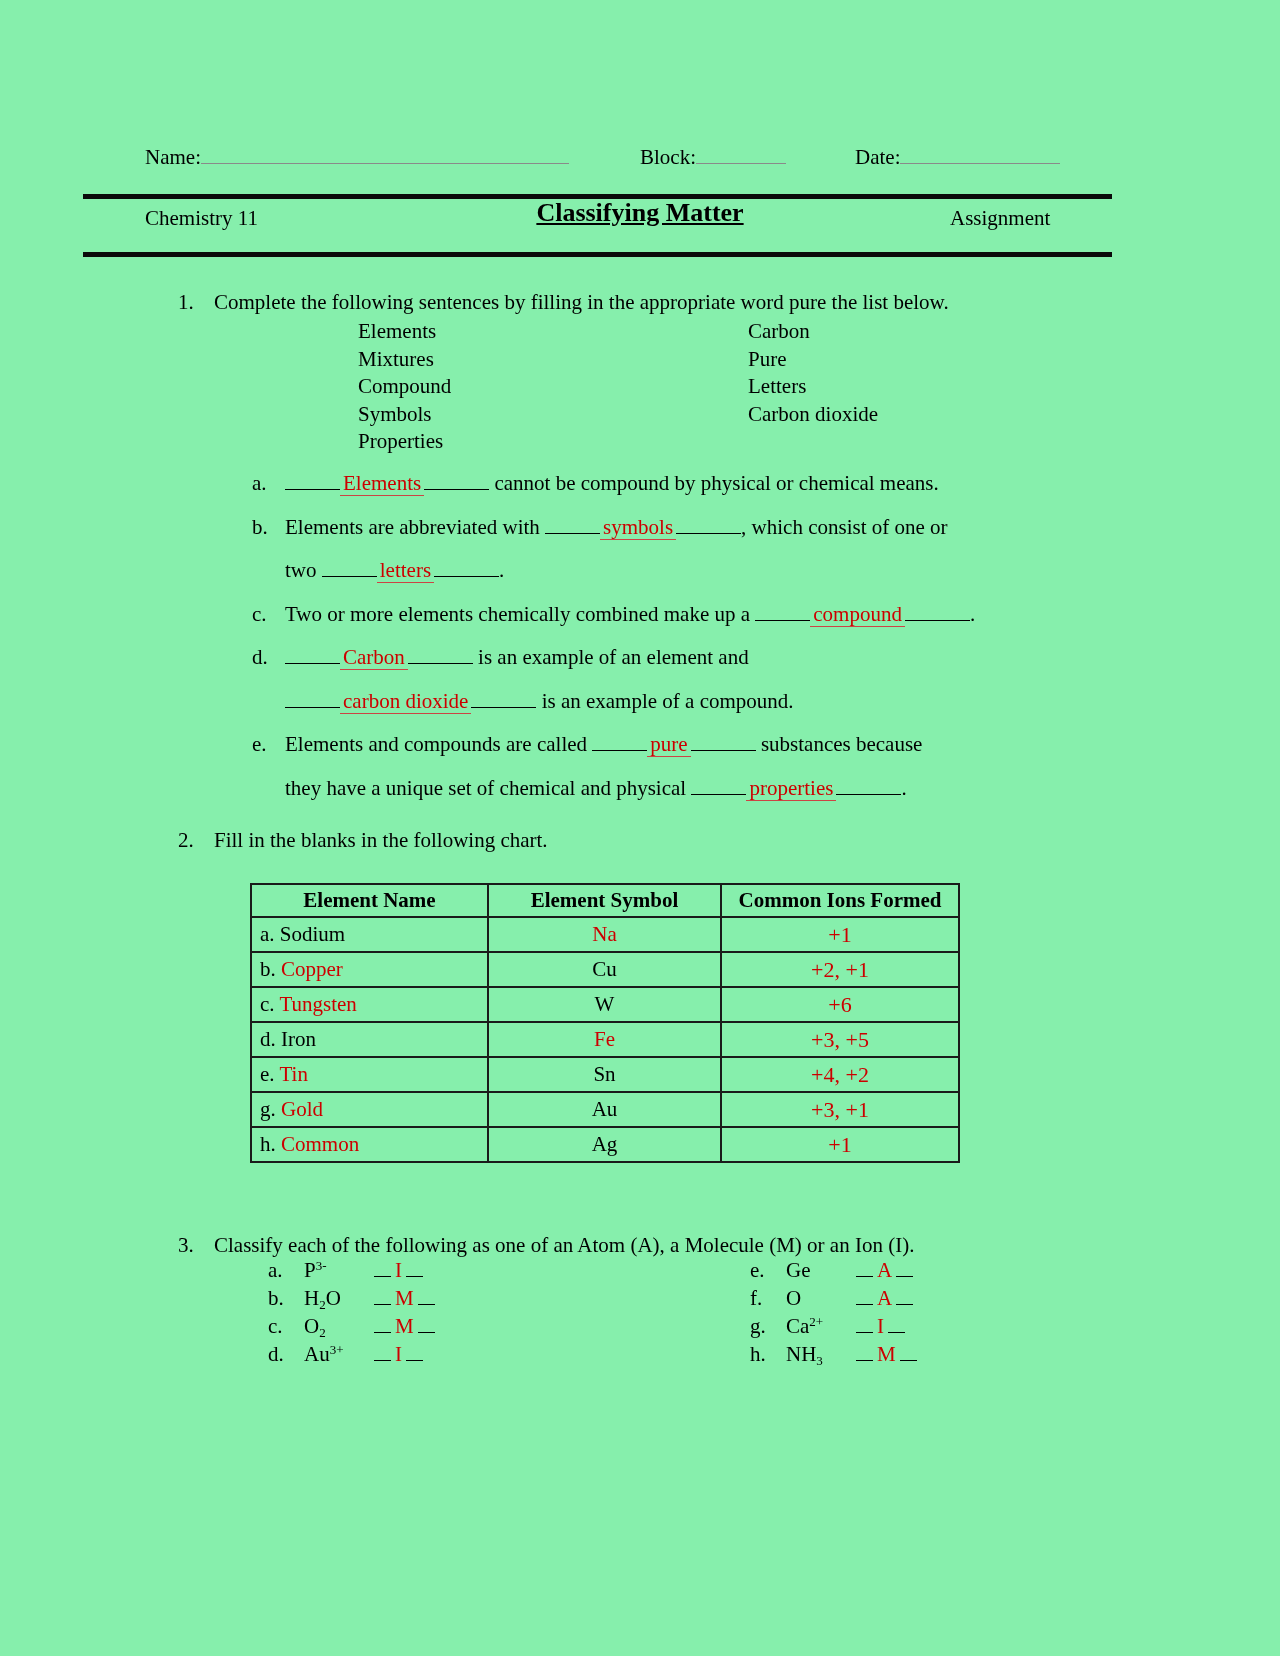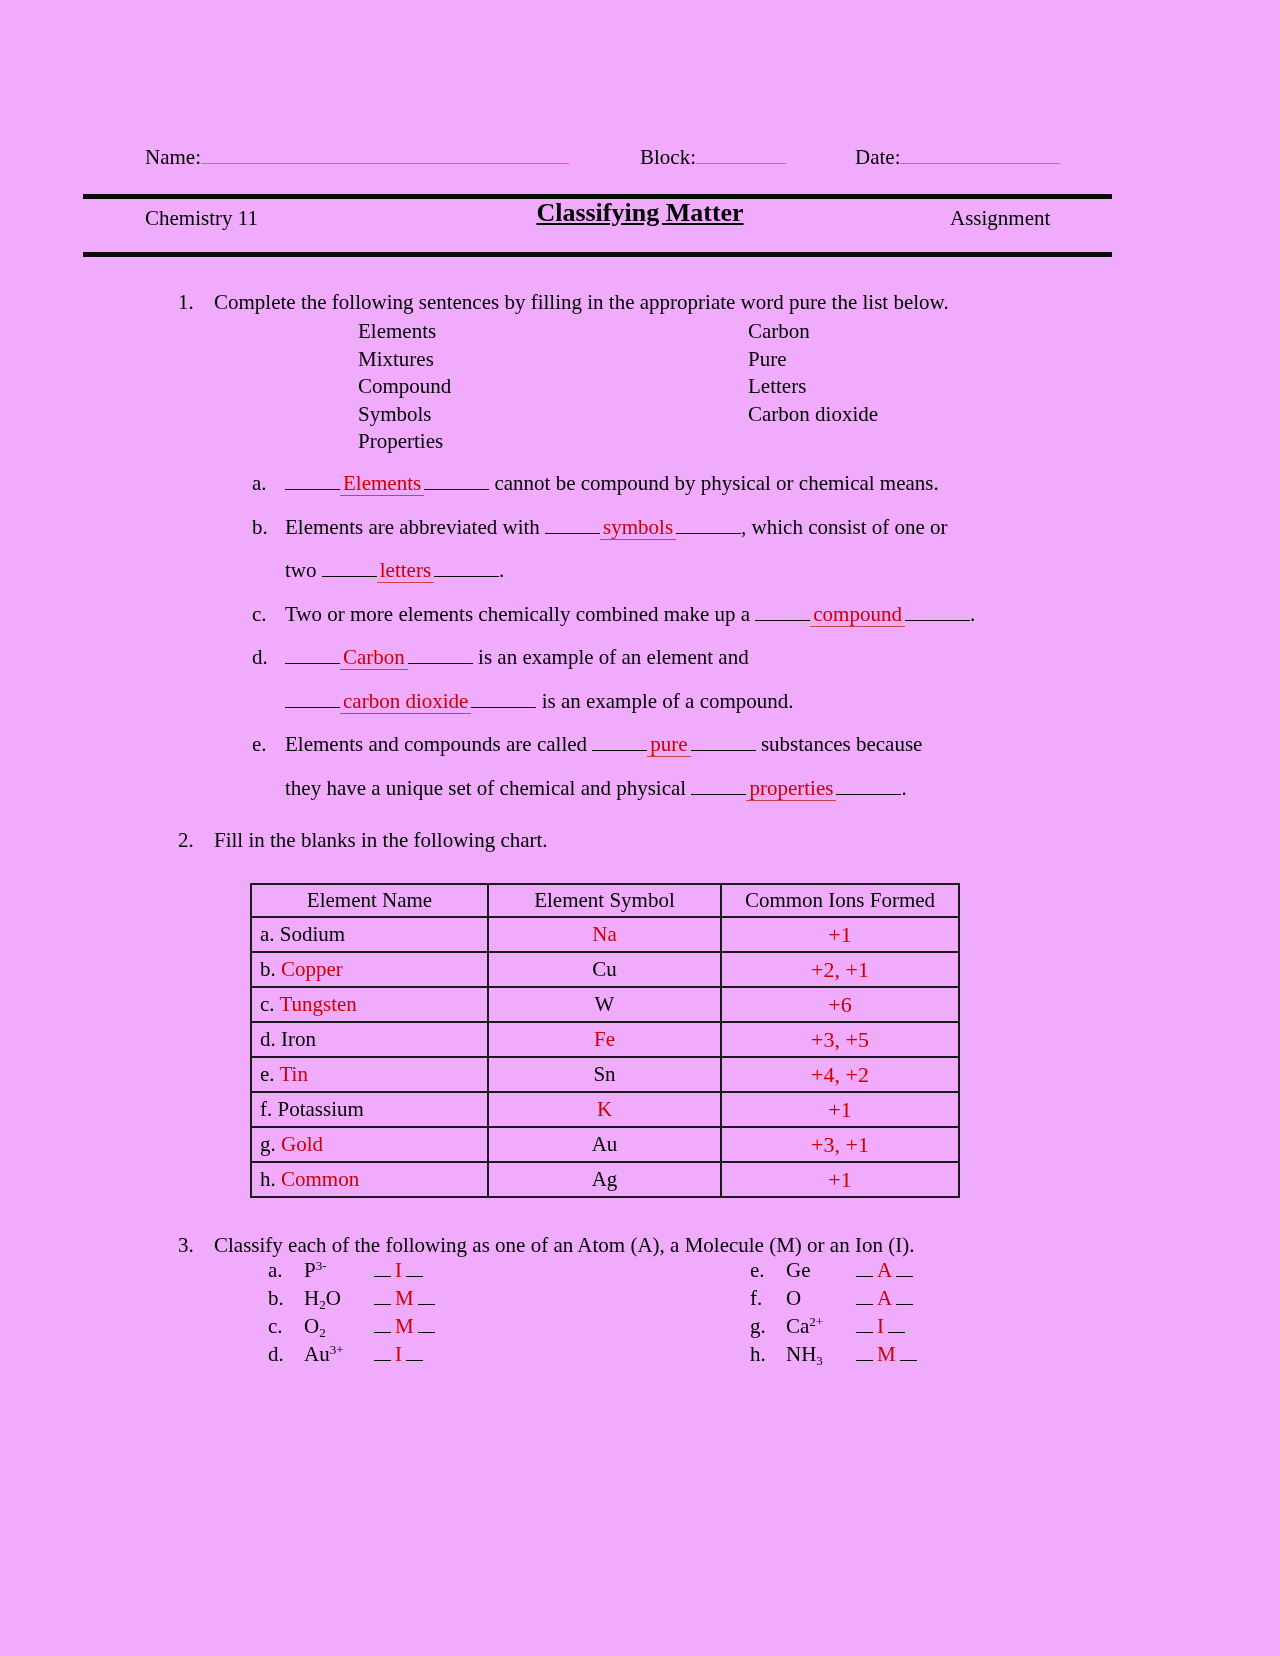--- a/index.html
+++ b/index.html
@@ -1,18 +1,18 @@
 <!DOCTYPE html>
 <html style="--red: #cc0000;"><head>
 <meta charset="utf-8">
 <style>
   :root { --red:#cc0000; --ink:#000; }
   html,body { margin:0; padding:0; background:#fff; }
   .page {
-    position:relative; width:1280px; height:1656px; background:#f0abfc;
+    position:relative; width:1280px; height:1656px; background:#86efac;
     font-family:"Liberation Serif", serif; color:var(--ink); overflow:hidden;
   }
   
   .hfield { position:absolute; top:145px; font-size:21px; white-space:nowrap; }
   .hf-name { left:145px; } .hf-block { left:640px; } .hf-date { left:855px; }
   .hline { display:inline-block; border-bottom:1.5px solid #8a8a8a; height:15px; vertical-align:baseline; }
   .hl-name { width:368px; } .hl-block { width:90px; } .hl-date { width:160px; }
   .rule { position:absolute; left:83px; width:1029px; height:5px; background:#0a0a0a; }
   .rule1 { top:194px; } .rule2 { top:252px; }
   .course { position:absolute; left:145px; top:206px; font-size:21px; }
@@ -30,21 +30,21 @@
   .sentences { position:absolute; left:252px; top:462px; width:830px; }
   .sline { height:43.5px; font-size:21px; display:flex; align-items:center; white-space:pre; }
   .sletter { display:inline-block; width:33px; flex:0 0 33px; }
   .ul { display:inline-block; border-bottom:1.6px solid #000; height:14px; }
   .ul.pre { width:55px; } .ul.post { width:65px; }
   .ans { color:var(--red); border-bottom:1.6px solid #cc4444; padding:0 3px; }
   
   .q2tablewrap { position:absolute; left:250px; top:883px; }
   table { border-collapse:collapse; font-size:21px; }
   th, td { border:2px solid #1a1a1a; }
-  th { font-weight:normal; text-align:center; height:29px;border-radius:8px; }
+  th { font-weight:bold; text-align:center; height:29px;border-radius:8px; }
   col.c1 { width:237px; } col.c2 { width:233px; } col.c3 { width:238px; }
   td { height:31px; }
   td.name { text-align:left; padding-left:8px; }
   td.sym { text-align:center; }
   td.ion { text-align:center; font-size:22px; }
   .red { color:var(--red); }
   
   .q3col { position:absolute; top:1256px; font-size:21px; }
   .q3-left { left:268px; } .q3-right { left:750px; }
   .q3item { height:28px; line-height:28px; white-space:nowrap; }
@@ -140,25 +140,20 @@
             <td class="name"><span>d. </span><span>Iron</span></td>
             <td class="sym red">Fe</td>
             <td class="ion red">+3, +5</td>
           </tr>
           <tr>
             <td class="name"><span>e. </span><span class="red">Tin</span></td>
             <td class="sym">Sn</td>
             <td class="ion red">+4, +2</td>
           </tr>
           <tr>
-            <td class="name"><span>f. </span><span>Potassium</span></td>
-            <td class="sym red">K</td>
-            <td class="ion red">+1</td>
-          </tr>
-          <tr>
             <td class="name"><span>g. </span><span class="red">Gold</span></td>
             <td class="sym">Au</td>
             <td class="ion red">+3, +1</td>
           </tr>
           <tr>
             <td class="name"><span>h. </span><span class="red">Common</span></td>
             <td class="sym">Ag</td>
             <td class="ion red">+1</td>
           </tr>
         </tbody>

